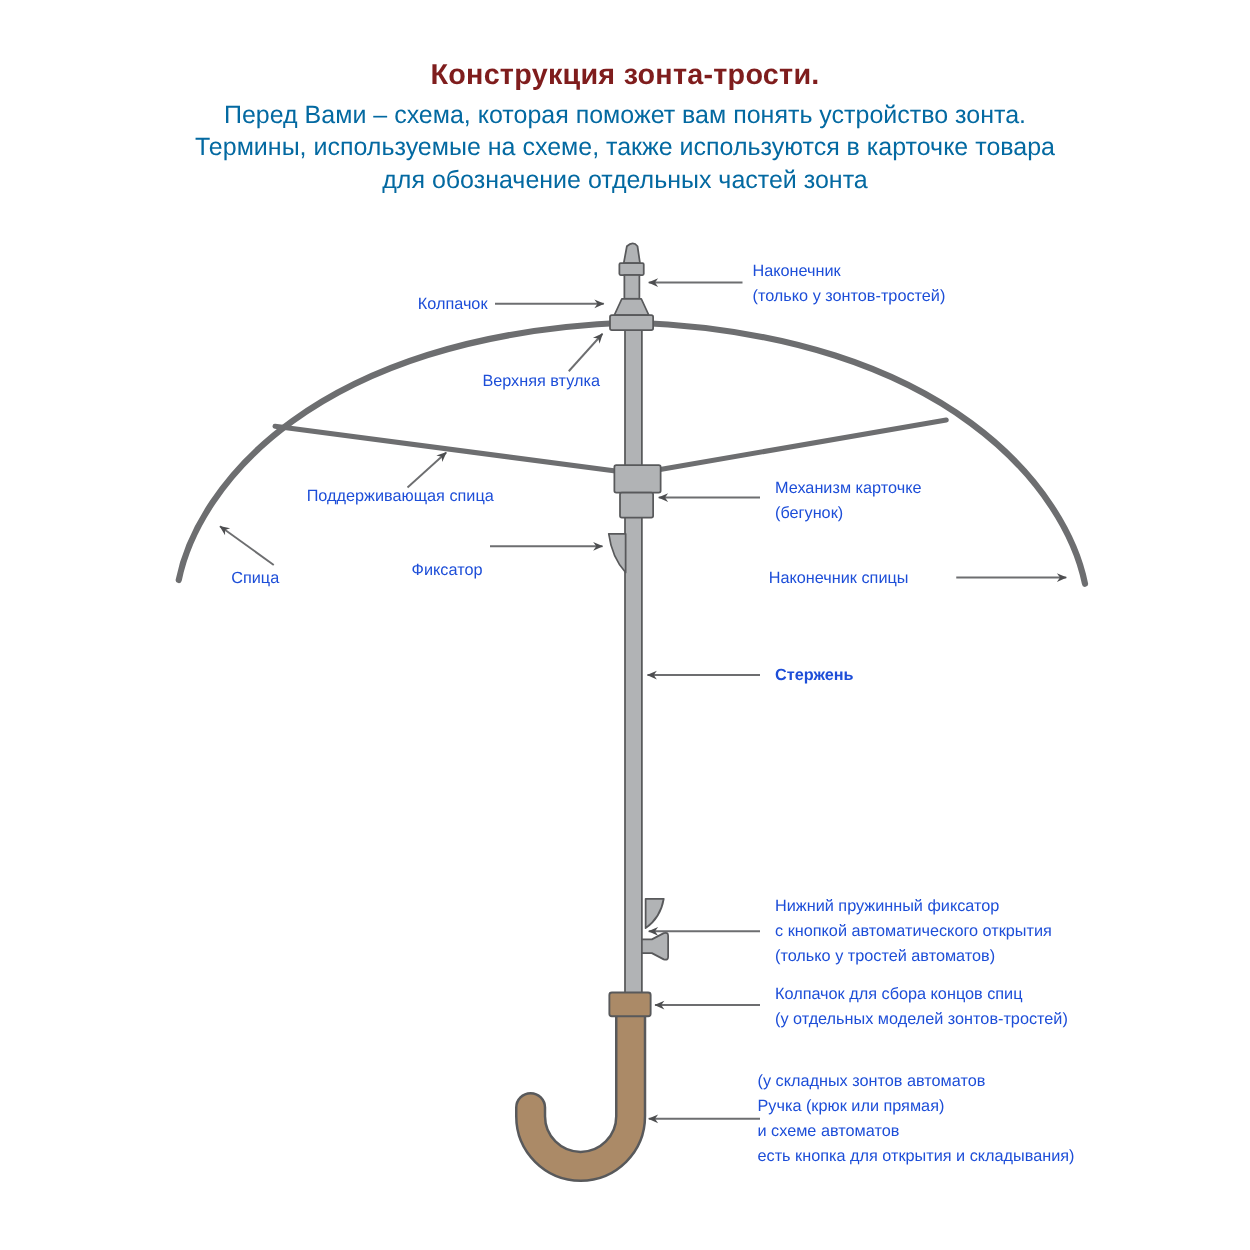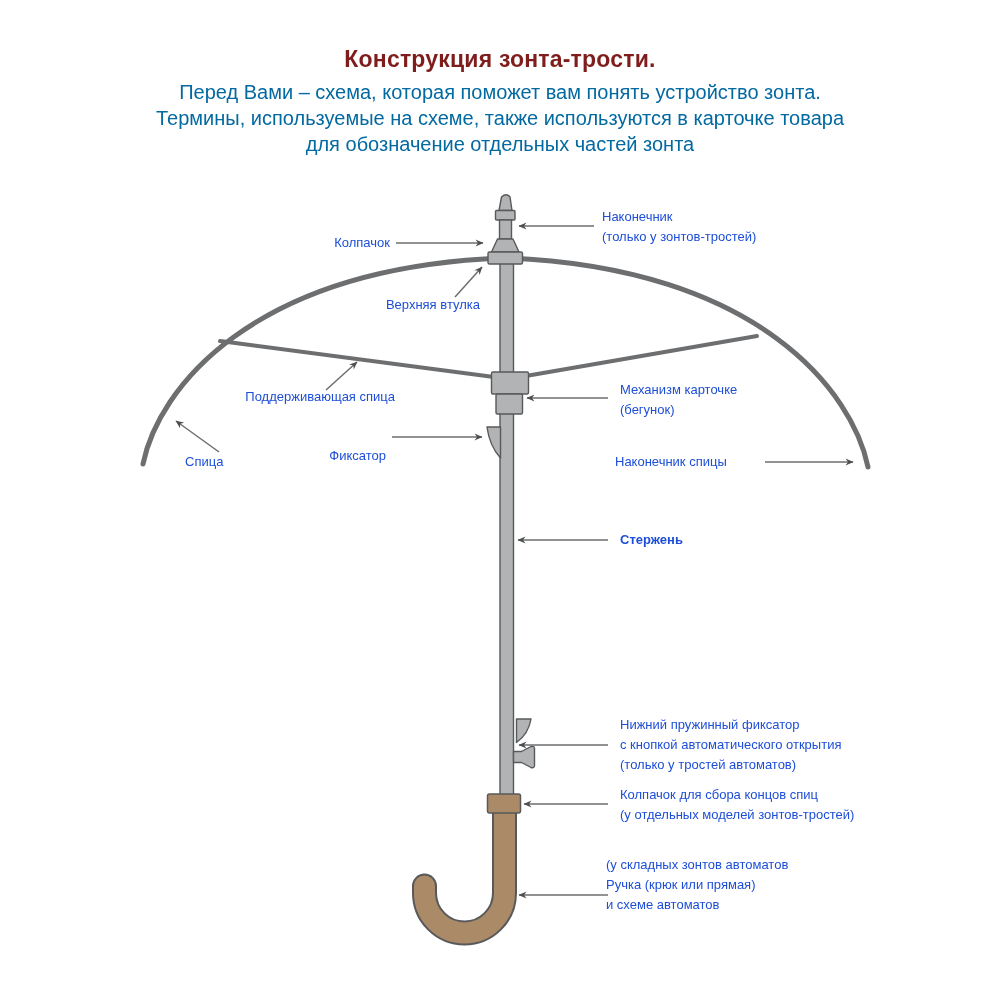--- a/index.html
+++ b/index.html
@@ -118,15 +118,16 @@
 
   <div class="lbl" style="top:785px;left:620px;">
     <div>Колпачок для сбора концов спиц</div>
     <div>(у отдельных моделей зонтов-тростей)</div>
   </div>
 
   <div class="lbl" style="top:855px;left:606px;">
     <div>(у складных зонтов автоматов</div>
     <div>Ручка (крюк или прямая)</div>
     <div>и схеме автоматов</div>
+    <div>есть кнопка для открытия и складывания)</div>
   </div>
 
 </div>
 
 </body></html>

